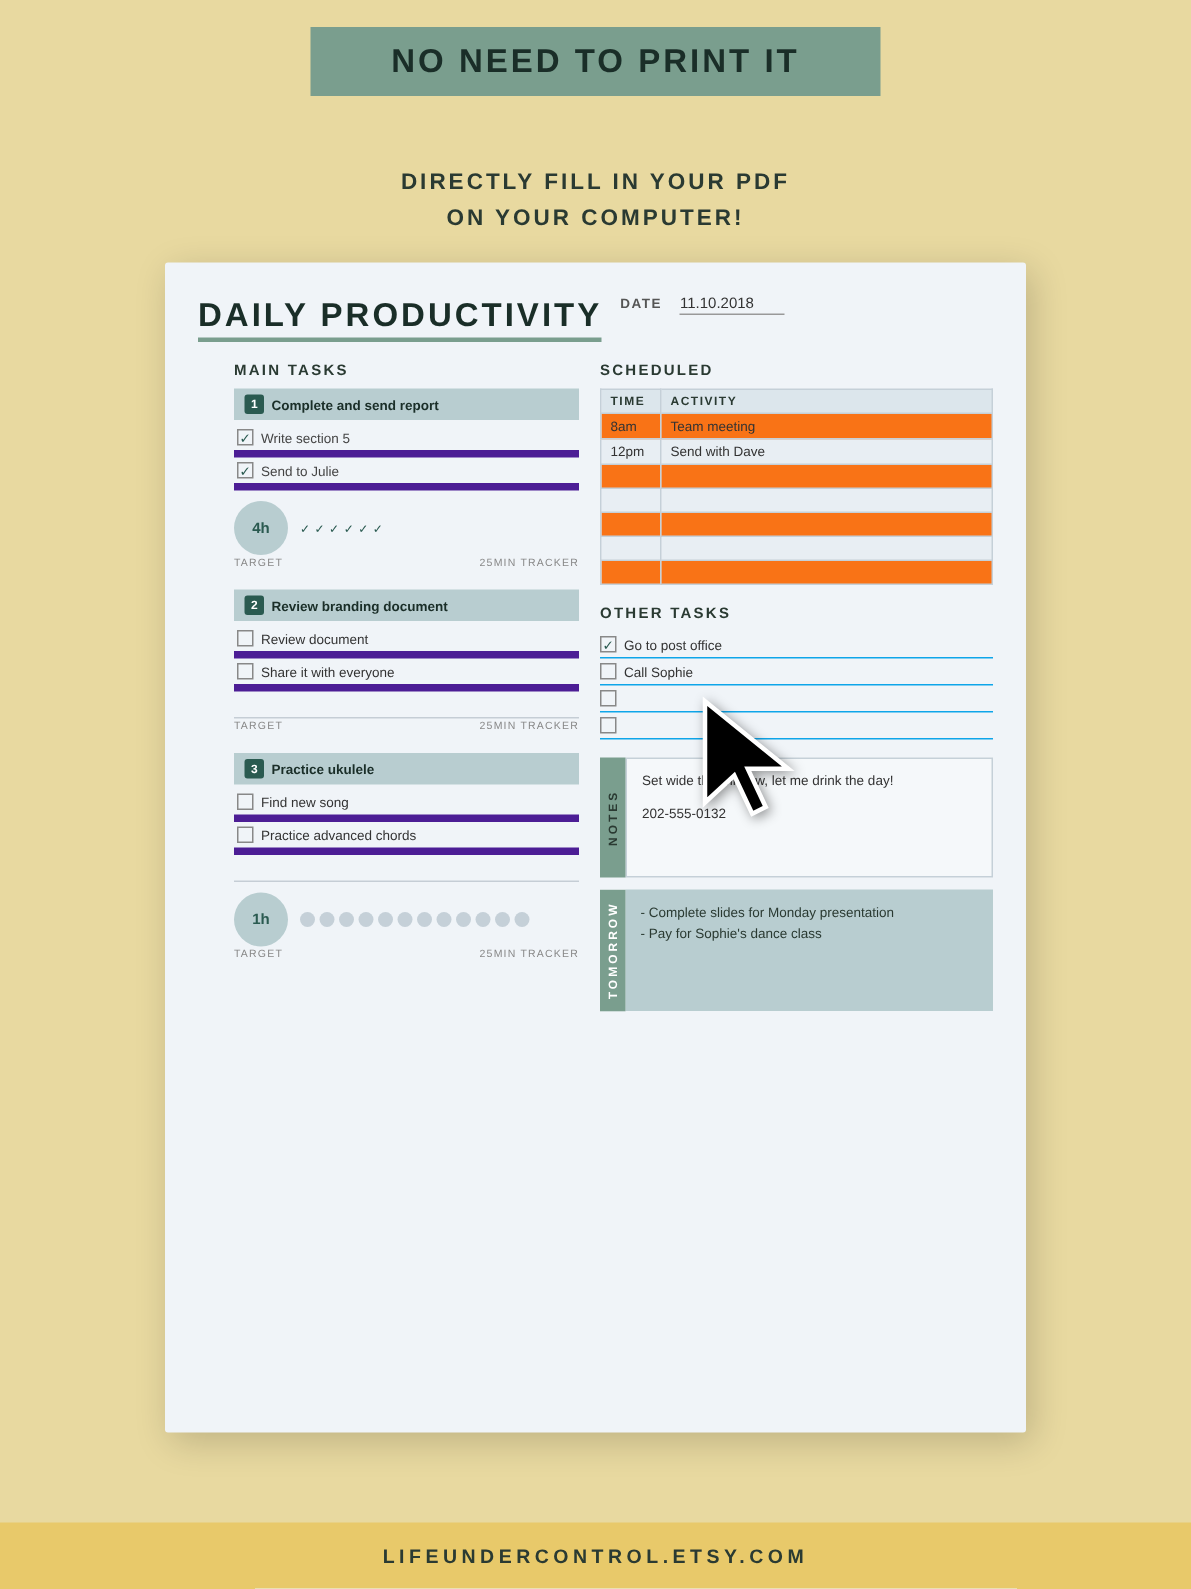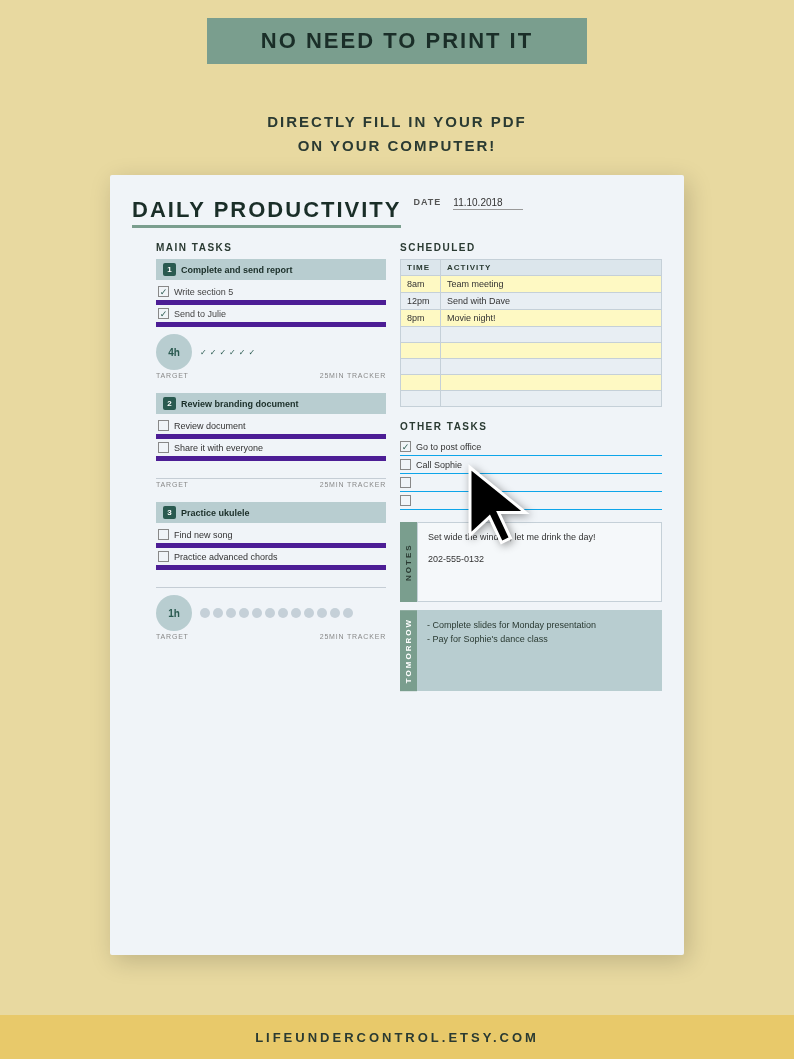--- a/index.html
+++ b/index.html
@@ -244,21 +244,21 @@
       text-transform: uppercase;
       font-size: 8px;
       padding: 3px 6px;
       text-align: left;
       border: 1px solid #c5d0d8;
     }
     .scheduled-table td {
       border: 1px solid #c5d0d8;
       padding: 3px 6px;
       color: #333;
-      background: #fef9c3;
+      background: #f97316;
     }
     .scheduled-table tr:nth-child(even) td {
       background: #e8eef3;
     }
     .empty-row td {
       height: 16px;
     }
 
     
     .other-tasks {
@@ -506,24 +506,20 @@
           </tr>
         </thead>
         <tbody id="scheduled-tbody">
             <tr>
               <td>8am</td>
               <td>Team meeting</td>
             </tr>
             <tr>
               <td>12pm</td>
               <td>Send with Dave</td>
-            </tr>
-            <tr>
-              <td>8pm</td>
-              <td>Movie night!</td>
             </tr>
             <tr class="empty-row">
               <td></td>
               <td></td>
             </tr>
             <tr class="empty-row">
               <td></td>
               <td></td>
             </tr>
             <tr class="empty-row">

